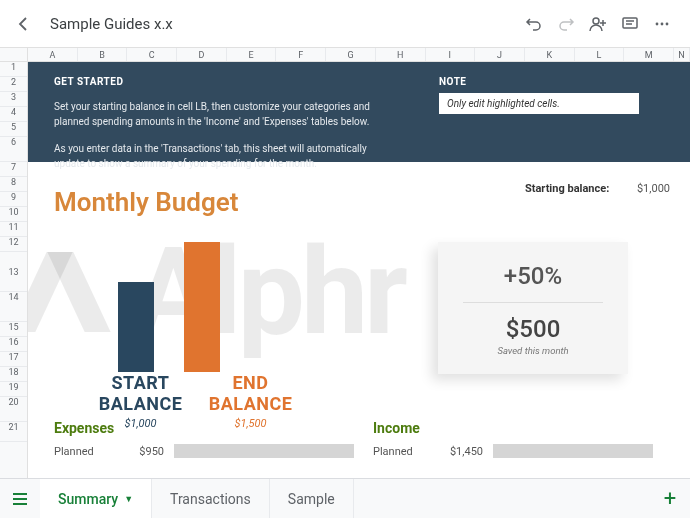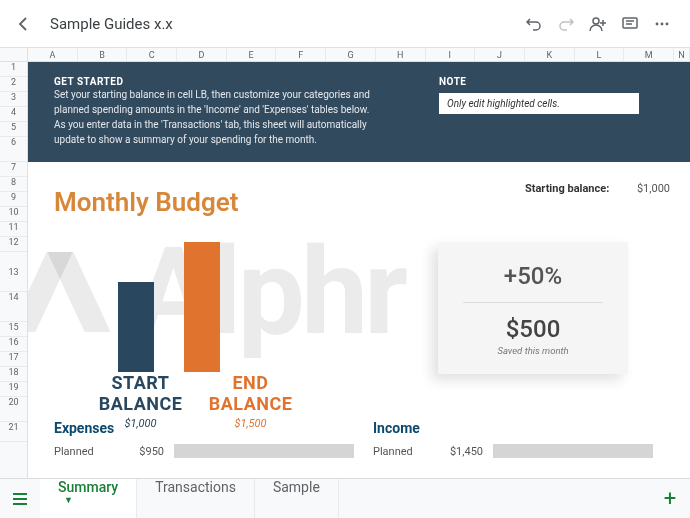--- a/index.html
+++ b/index.html
@@ -20,21 +20,21 @@
 .rowheads { width: 28px; background: #f8f9fa; border-right: 1px solid #e0e0e0; }
 .rh { font-size: 9px; color: #5f6368; text-align: center; border-bottom: 1px solid #e8eaed; }
 .rh.big { height: 40px; line-height: 40px; }
 
 .canvas { flex: 1; position: relative; overflow: hidden; }
 
 .banner { position: absolute; left: 0; right: 0; top: 0; height: 100px; background: #324a5e; color: #fff; padding: 14px 26px; display: flex; }
 .bleft { flex: 1; padding-right: 40px; }
 .bright { width: 225px; }
 .bh { font-size: 10px; font-weight: 700; letter-spacing: 0.5px; }
-.bt { font-size: 10px; line-height: 1.5; margin-top: 0; color: #e5e9ed; }
+.bt { font-size: 10px; line-height: 1.5; margin-top: 12px; color: #e5e9ed; }
 .noteinput { background: #fff; color: #333; font-size: 10px; font-style: italic; padding: 5px 8px; margin-top: 6px; width: 200px; }
 .notew { font-size: 9.5px; font-style: italic; margin-top: 8px; color: #c5cdd6; }
 
 .mb { position: absolute; left: 26px; top: 125px; font-size: 26px; font-weight: 600; color: #d8873a; }
 
 .sb { position: absolute; right: 20px; top: 120px; font-size: 11px; }
 .sbl { font-weight: 700; color: #333; }
 .sbv { display: inline-block; width: 50px; text-align: right; margin-left: 8px; color: #555; }
 
 .bars { position: absolute; left: 90px; top: 180px; display: flex; gap: 30px; align-items: flex-end; height: 130px; }
@@ -48,34 +48,34 @@
 
 .card { position: absolute; left: 410px; top: 180px; width: 190px; background: #f5f5f5; text-align: center; padding: 20px 10px 18px; box-shadow: -6px 6px 12px rgba(0,0,0,0.12); }
 .cpct { font-size: 24px; color: #555; font-weight: 500; }
 .csub { font-size: 9.5px; font-style: italic; color: #777; margin-top: 2px; }
 .cdiv { border-top: 1px solid #ddd; margin: 12px 15px; }
 .camt { font-size: 24px; color: #444; font-weight: 500; }
 
 .sect { position: absolute; top: 358px; }
 .sect.exp { left: 26px; width: 300px; }
 .sect.inc { left: 345px; width: 280px; }
-.sh { font-size: 14px; font-weight: 700; color: #0c4a6e; }
+.sh { font-size: 14px; font-weight: 700; color: #4d7c0f; }
 .srow { display: flex; align-items: center; margin-top: 8px; font-size: 11px; color: #555; }
 .srl { width: 60px; }
 .srv { width: 50px; text-align: right; margin-right: 10px; }
 .sbar { flex: 1; height: 14px; background: #d5d5d5; }
 
 .watermark { position: absolute; top: 160px; left: -20px; font-size: 120px; font-weight: 700; color: rgba(0,0,0,0.08); letter-spacing: -4px; pointer-events: none; white-space: nowrap; display: flex; align-items: flex-start; }
 .wm-logo { width: 120px; height: 120px; position: relative; margin-right: 5px; }
 .wm-logo::before { content: ""; position: absolute; left: 20px; top: 30px; width: 26px; height: 80px; background: rgba(0,0,0,0.08); transform: skewX(-25deg); }
 .wm-logo::after { content: ""; position: absolute; left: 58px; top: 30px; width: 26px; height: 80px; background: rgba(0,0,0,0.08); transform: skewX(25deg); }
 
 .tabs { position: absolute; bottom: 0; left: 0; right: 0; height: 40px; display: flex; align-items: stretch; border-top: 1px solid #dadce0; background: #f8f9fa; }
 .ham { width: 40px; display: flex; align-items: center; justify-content: center; color: #188038; }
-.tab { padding: 0 18px; display: flex; align-items: flex-start; font-size: 14px; color: #5f6368; border-right: 1px solid #e8eaed; cursor: pointer; flex-direction: column; }
+.tab { padding: 0 18px; display: flex; align-items: center; font-size: 14px; color: #5f6368; border-right: 1px solid #e8eaed; cursor: pointer; }
 .tab.active { color: #188038; background: #fff; font-weight: 500; }
 .tab .dd { margin-left: 6px; font-size: 9px; }
 .addtab { margin-left: auto; width: 40px; display: flex; align-items: center; justify-content: center; color: #188038; font-size: 22px; cursor: pointer; }
 </style>
 </head>
 <body>
 
 <div class="toolbar">
   <div class="back">
     <svg width="16" height="16" viewBox="0 0 16 16">

